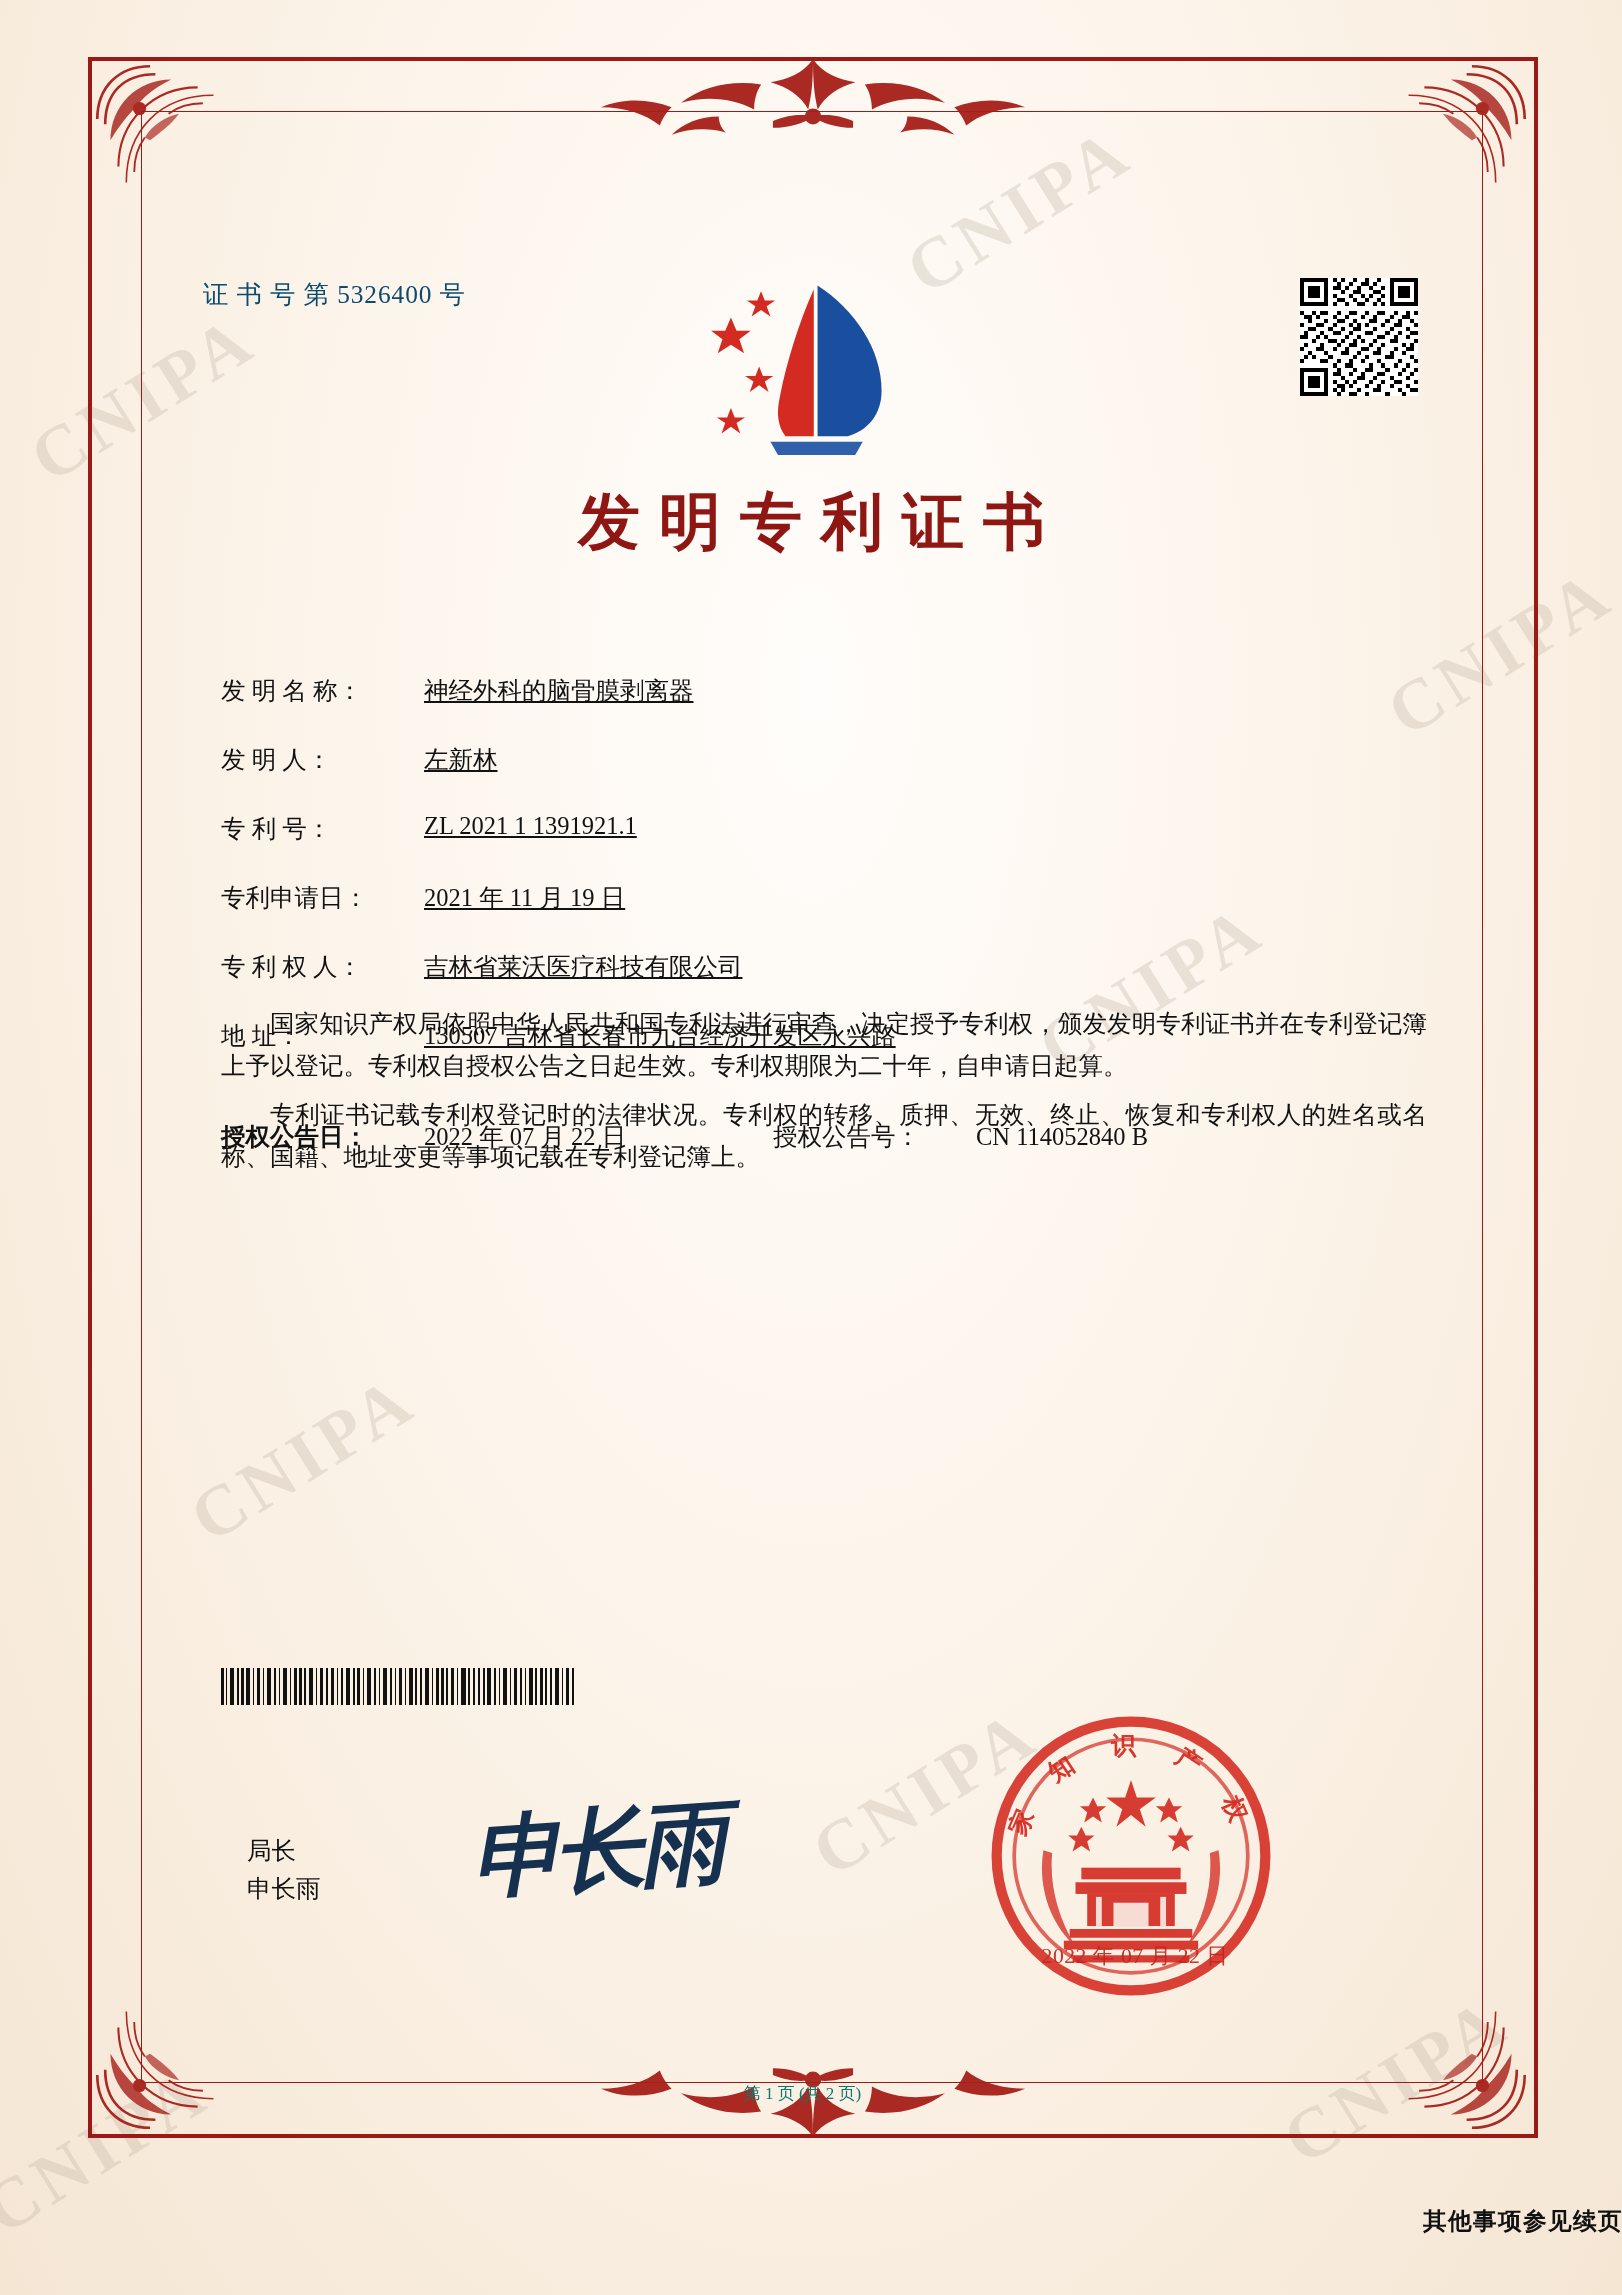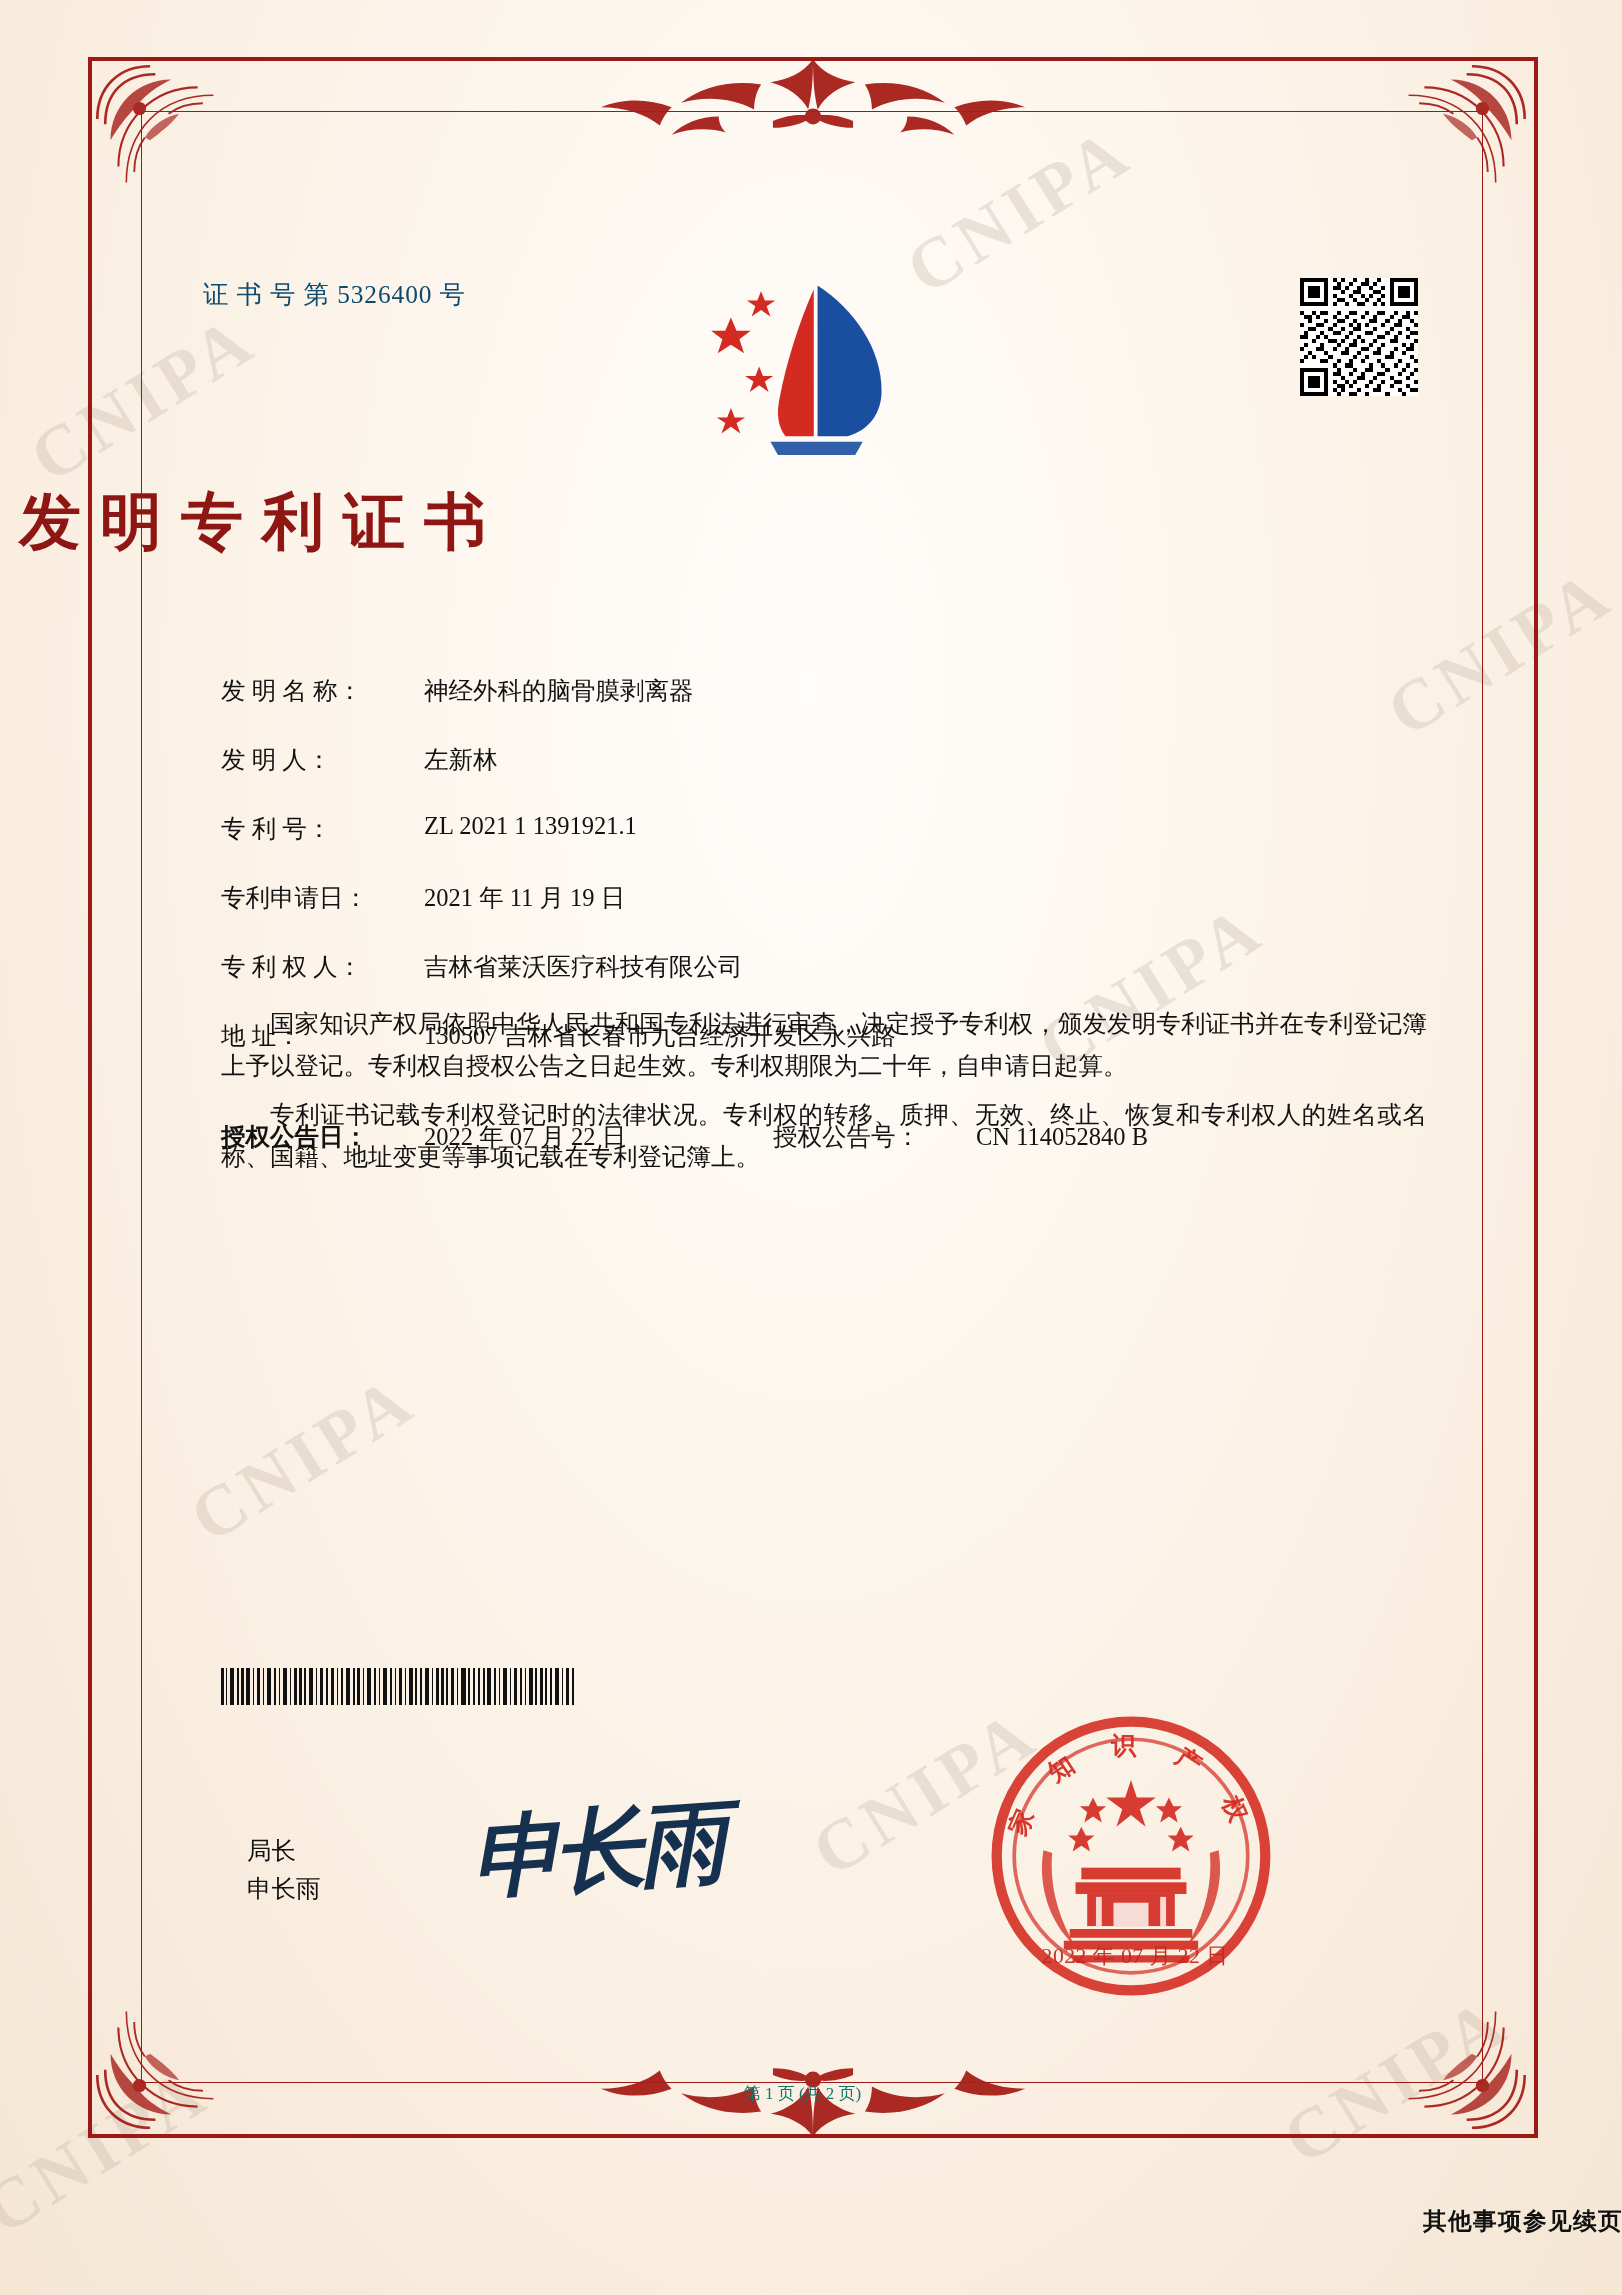--- a/index.html
+++ b/index.html
@@ -124,21 +124,21 @@
     width: 118px;
     height: 118px;
     background: #fff;
   }
 
   .title {
     position: absolute;
     left: 0;
     right: 0;
     top: 480px;
-    text-align: left;
+    text-align: center;
     font-size: 62px;
     font-weight: 700;
     letter-spacing: 19px;
     color: #8e1714;
     font-family: "DejaVu Serif", "Liberation Serif", serif;
     text-indent: 19px;
   }
 
   
   .fields {
@@ -157,20 +157,21 @@
   }
   .flabel {
     width: 203px;
     flex: 0 0 203px;
     letter-spacing: 0;
     white-space: nowrap;
   }
   .fvalue {
     flex: 1;
     white-space: nowrap;
+    text-decoration: underline;
   }
   .frow-split {
     display: flex;
     align-items: baseline;
     font-size: 24.5px;
     color: #121212;
     font-family: "Liberation Serif", "DejaVu Serif", serif;
     margin-bottom: 19px;
   }
   .sp-label { flex: 0 0 203px; white-space: nowrap; font-weight: bold; }

